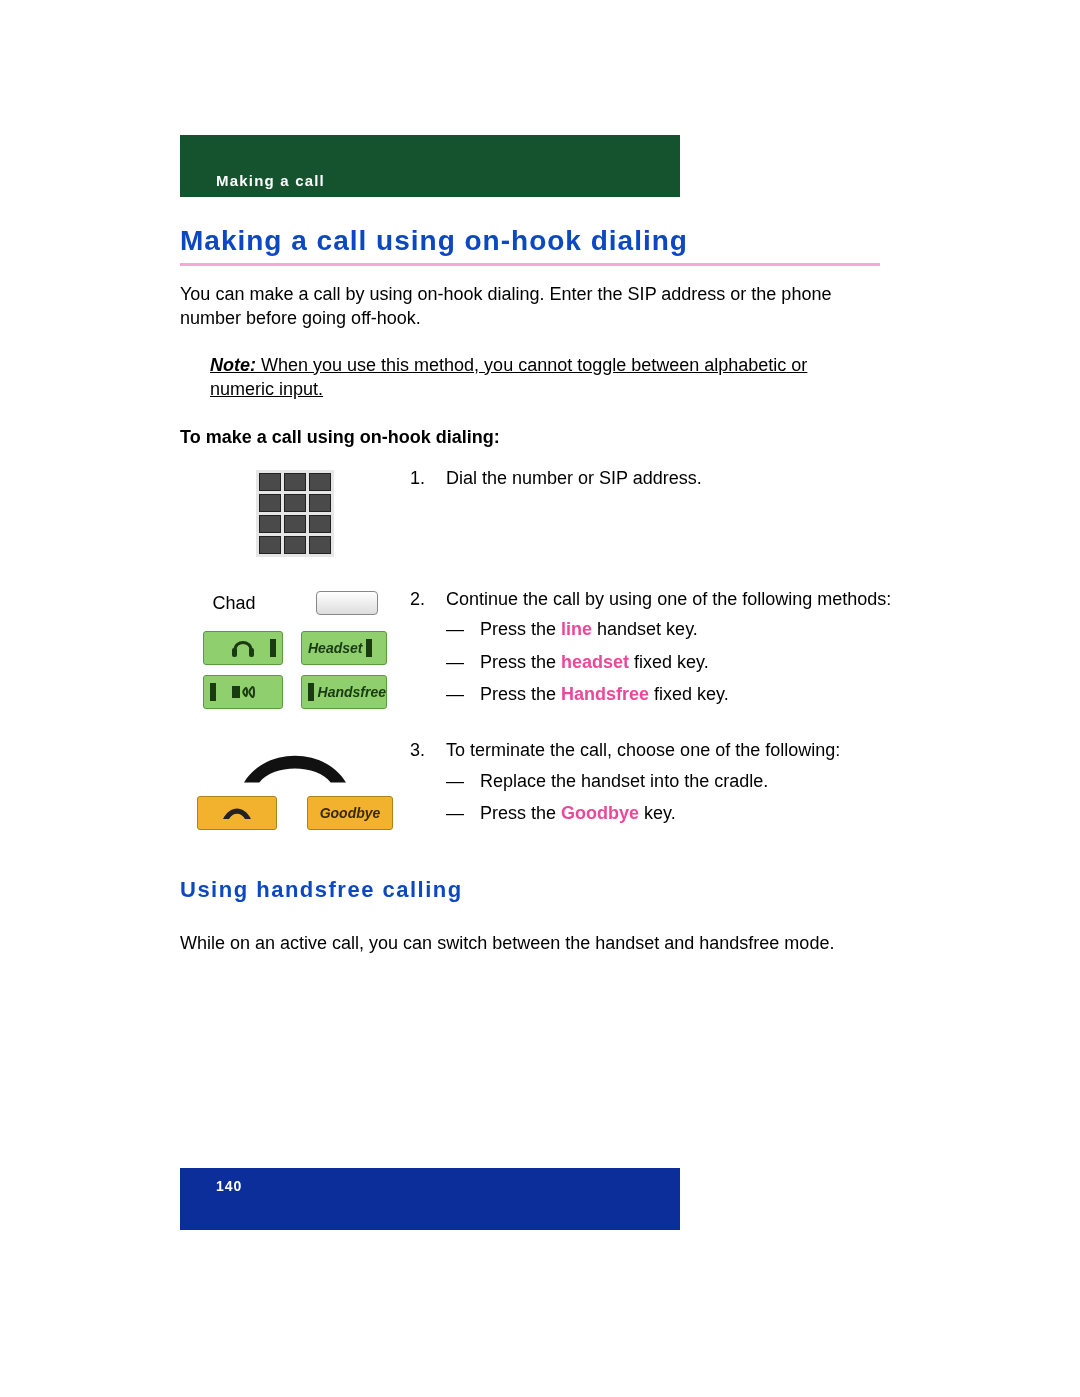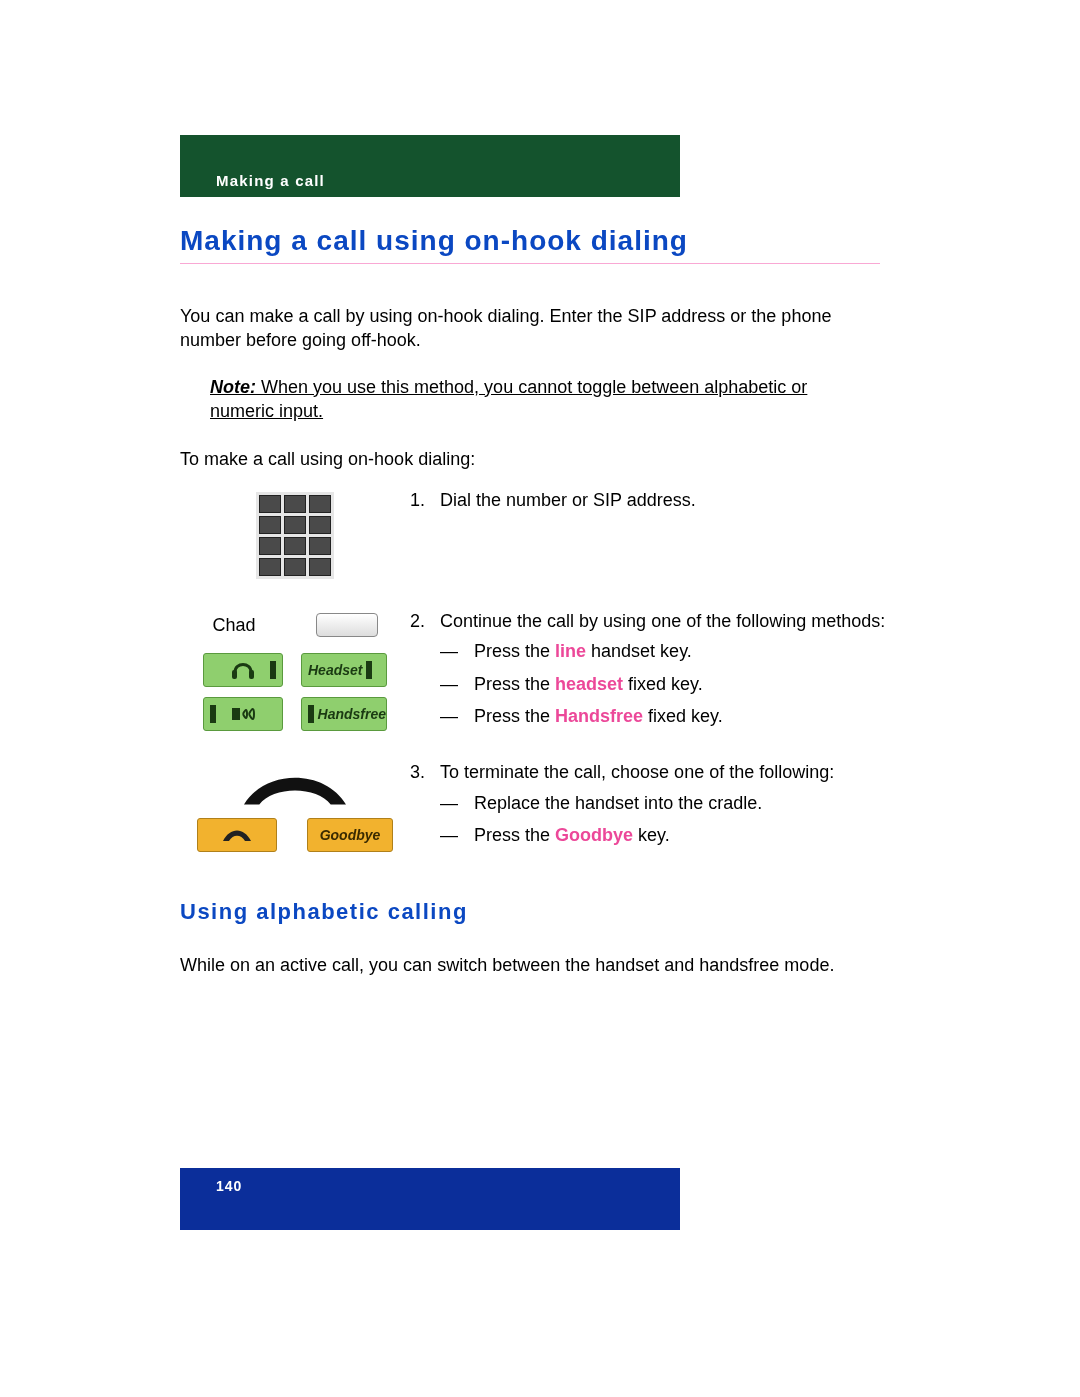--- a/index.html
+++ b/index.html
@@ -34,41 +34,41 @@
     font-weight: bold;
     letter-spacing: 1.2px;
   }
   .section-title {
     margin-top: 28px;
     color: #0b48c2;
     font-size: 28px;
     font-weight: bold;
     letter-spacing: 1px;
     padding-bottom: 6px;
-    border-bottom: 1px solid #f9a8d4;
+    border-bottom: 3px solid #f9a8d4;
     width: 700px;
   }
   .body-text {
-    margin-top: 40px;
+    margin-top: 16px;
     font-size: 18px;
     line-height: 1.35;
     width: 680px;
   }
   .note-block {
     margin-top: 22px;
     margin-left: 30px;
     width: 640px;
     font-size: 18px;
     line-height: 1.35;
     text-decoration: underline;
   }
   .note-label { font-style: italic; font-weight: bold; }
   .instr-title {
     margin-top: 26px;
-    font-weight: normal;
+    font-weight: bold;
     font-size: 18px;
   }
   .steps { margin-top: 18px; }
   .step-row {
     display: flex;
     align-items: flex-start;
     margin-bottom: 18px;
   }
   .step-left {
     width: 230px;
@@ -78,21 +78,21 @@
     align-items: flex-start;
     padding-top: 4px;
   }
   .step-right {
     flex: 1;
     display: flex;
     font-size: 18px;
     line-height: 1.35;
   }
   .step-num { width: 30px; flex-shrink: 0; }
-  .step-body { flex: 1; }
+  .step-body { flex: 1; margin-left: 6px; }
   .step-body p { margin-bottom: 6px; }
   .dash-list { margin-top: 4px; }
   .dash-item { display: flex; margin-bottom: 8px; }
   .dash { width: 34px; flex-shrink: 0; text-align: left; }
   .keyword { color: #ec4899; font-weight: bold; }
   .sub-title {
     margin-top: 44px;
     color: #0b48c2;
     font-size: 22px;
     font-weight: bold;
@@ -328,19 +328,19 @@
                 <span class="dash">—</span>
                 <span><span>Press the </span><span class="keyword">Goodbye</span><span> key.</span></span>
               </div>
           </div>
         </div>
       </div>
     </div>
 
   </div>
 
-  <h2 class="sub-title">Using alphabetic calling</h2>
+  <h2 class="sub-title">Using handsfree calling</h2>
   <p class="body-text" style="margin-top:28px;">While on an active call, you can switch between the handset and handsfree mode.</p>
 </div>
 
 <div class="footer-bar">
   <div class="footer-label">140</div>
 </div>
 
 </body></html>

